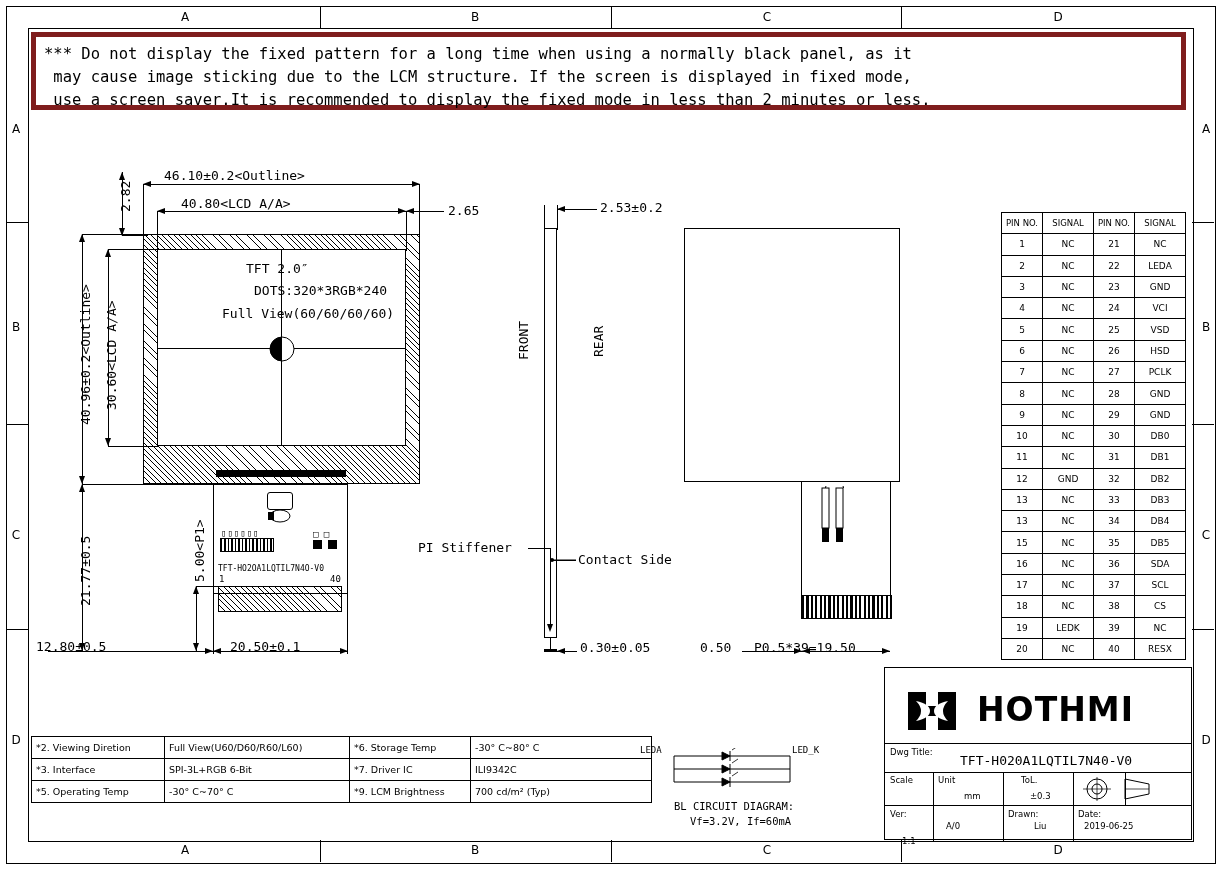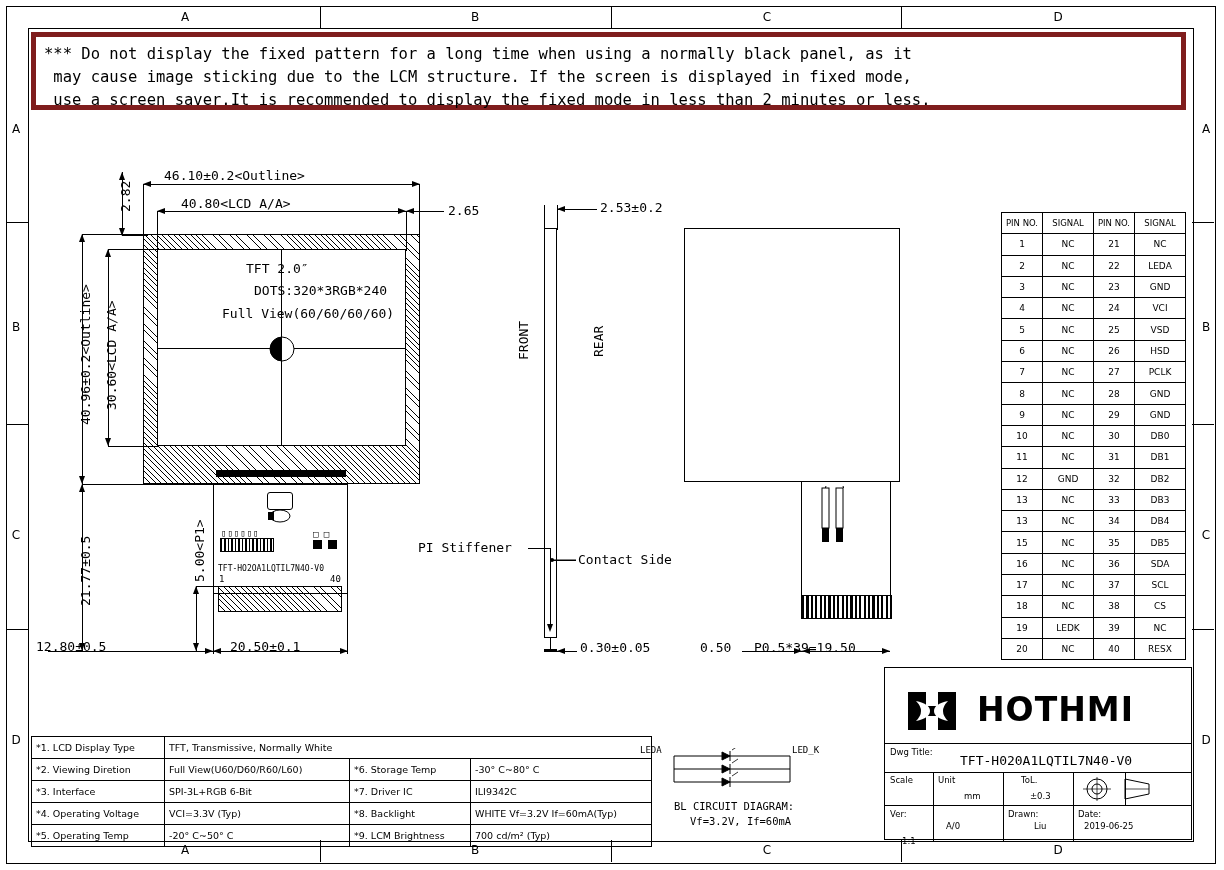--- a/index.html
+++ b/index.html
@@ -400,44 +400,34 @@
           <td class="csig">NC</td>
           <td class="cno">40</td>
           <td class="csig">RESX</td>
         </tr>
       </tbody>
   </table>
 
   <table id="spectable">
     <tbody id="spec-body">
         <tr>
-          <td class="sc1">*1. LCD Display Type</td>
-          <td class="sc2" colspan="3">TFT, Transmissive, Normally White</td>
-        </tr>
-        <tr>
           <td class="sc1">*2. Viewing Diretion</td>
           <td class="sc2">Full View(U60/D60/R60/L60)</td>
           <td class="sc3">*6. Storage Temp</td>
           <td class="sc4">-30° C~80° C</td>
         </tr>
         <tr>
           <td class="sc1">*3. Interface</td>
           <td class="sc2">SPI-3L+RGB 6-Bit</td>
           <td class="sc3">*7. Driver IC</td>
           <td class="sc4">ILI9342C</td>
         </tr>
         <tr>
-          <td class="sc1">*4. Operating Voltage</td>
-          <td class="sc2">VCI=3.3V (Typ)</td>
-          <td class="sc3">*8. Backlight</td>
-          <td class="sc4">WHITE Vf=3.2V If=60mA(Typ)</td>
-        </tr>
-        <tr>
           <td class="sc1">*5. Operating Temp</td>
-          <td class="sc2">-20° C~50° C</td>
+          <td class="sc2">-30° C~70° C</td>
           <td class="sc3">*9. LCM Brightness</td>
           <td class="sc4">700 cd/m²  (Typ)</td>
         </tr>
       </tbody>
   </table>
 
   <svg class="blc" style="left:664px;top:748px;" width="140" height="46" viewBox="0 0 140 46">
     <line x1="10" y1="8" x2="126" y2="8" stroke="#000" stroke-width="1"></line>
     <line x1="10" y1="8" x2="10" y2="34" stroke="#000" stroke-width="1"></line>
     <line x1="126" y1="8" x2="126" y2="34" stroke="#000" stroke-width="1"></line>

